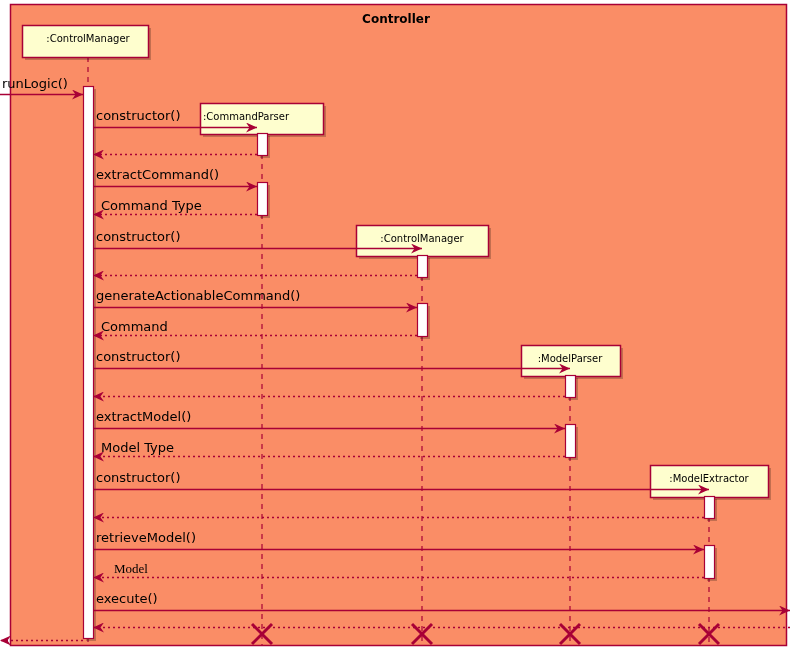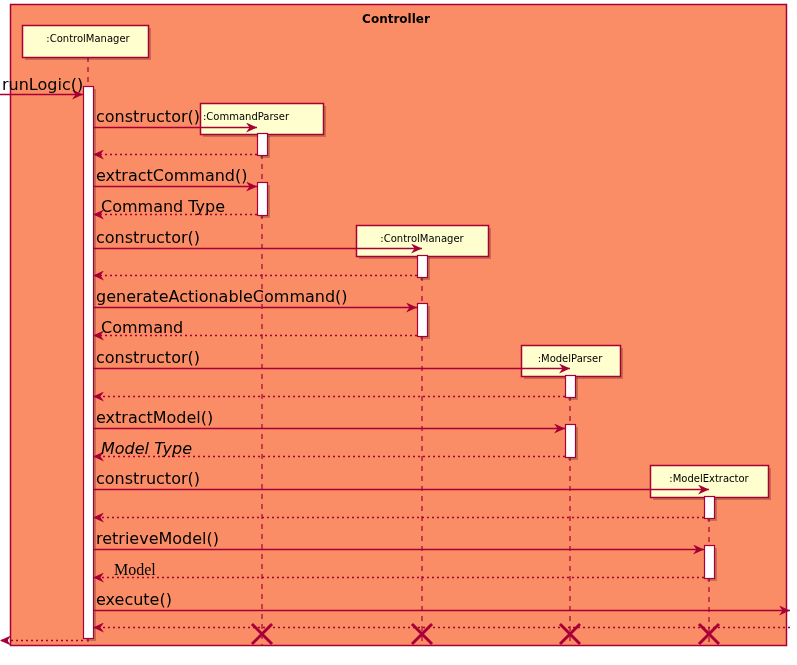--- a/index.html
+++ b/index.html
@@ -1,21 +1,21 @@
 <!DOCTYPE html>
 <html><head>
 <meta charset="utf-8">
 <style>
   html,body{margin:0;padding:0;background:#fff;}
   body{width:797px;height:665px;position:relative;overflow:hidden;
        font-family:"DejaVu Sans","Liberation Sans",sans-serif;}
   #stage{position:absolute;left:0;top:0;width:797px;height:665px;}
   svg{position:absolute;left:0;top:0;}
   .lbl{position:absolute;white-space:pre;font-size:12px;color:#000;line-height:1;}
-  .msg{font-size:16px;}
+  .msg{font-size:13px;}
   .pname{font-size:10px;}
 </style>
 </head>
 <body>
 
 <div id="stage">
   <svg id="gfx" width="797" height="665">
     <defs>
       <marker id="arrowSolid" markerWidth="12" markerHeight="10" refX="11" refY="5" orient="auto" markerUnits="userSpaceOnUse">
         <path d="M0,0 L11,5 L0,10 L3.5,5 z" fill="#A80036"></path>
@@ -108,19 +108,19 @@
       <div class="lbl pname" style="left: 709px; top: 474px; transform: translateX(-50%);">:ModelExtractor</div>
       <div class="lbl msg" style="left: 2px; top: 77px;">runLogic()</div>
       <div class="lbl msg" style="left: 96px; top: 109px;">constructor()</div>
       <div class="lbl msg" style="left: 96px; top: 168px;">extractCommand()</div>
       <div class="lbl msg" style="left: 101px; top: 199px;">Command Type</div>
       <div class="lbl msg" style="left: 96px; top: 230px;">constructor()</div>
       <div class="lbl msg" style="left: 96px; top: 289px;">generateActionableCommand()</div>
       <div class="lbl msg" style="left: 101px; top: 320px;">Command</div>
       <div class="lbl msg" style="left: 96px; top: 350px;">constructor()</div>
       <div class="lbl msg" style="left: 96px; top: 410px;">extractModel()</div>
-      <div class="lbl msg" style="left: 101px; top: 441px; font-style: italic;">Model Type</div>
+      <div class="lbl msg" style="left: 101px; top: 441px;">Model Type</div>
       <div class="lbl msg" style="left: 96px; top: 471px;">constructor()</div>
       <div class="lbl msg" style="left: 96px; top: 531px;">retrieveModel()</div>
       <div class="lbl msg" style="left: 114px; top: 562px; font-family: Liberation Serif, serif;">Model</div>
       <div class="lbl msg" style="left: 96px; top: 592px;">execute()</div>
     </div>
 </div>
 
 </body></html>

